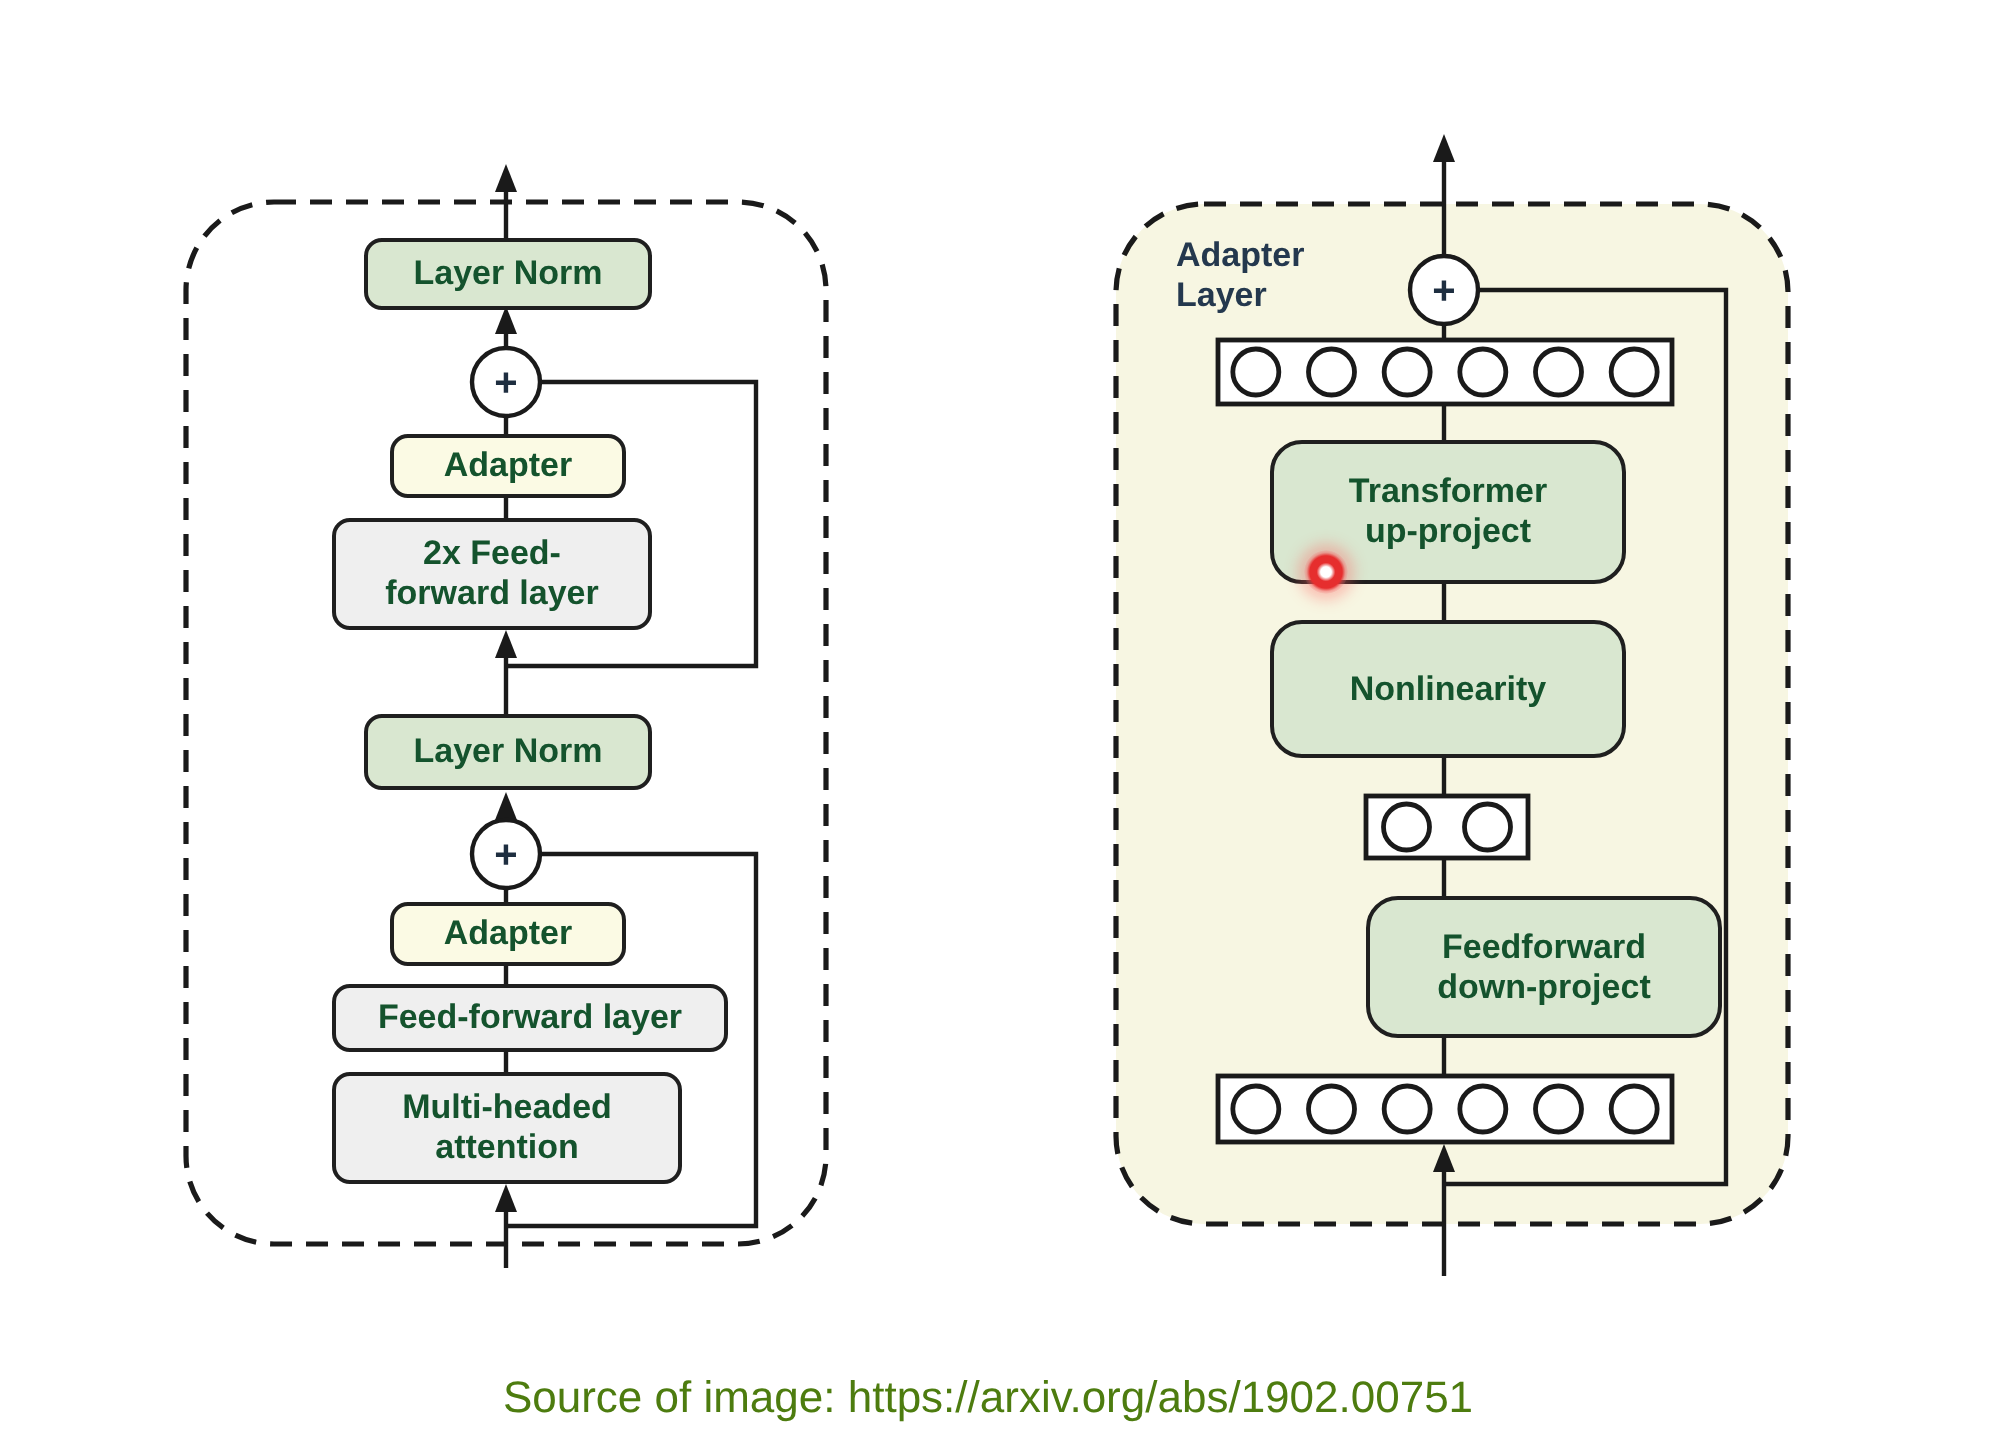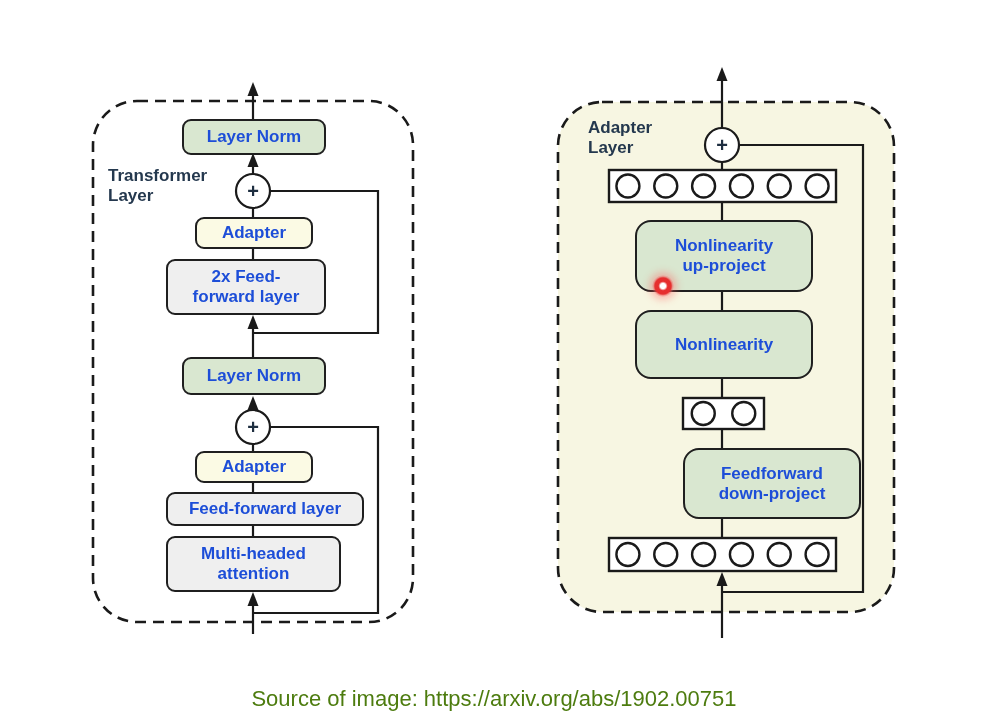--- a/index.html
+++ b/index.html
@@ -11,21 +11,21 @@
     overflow:hidden;
   }
   #wires{position:absolute;left:0;top:0;width:1004px;height:722px;}
   .box{
     position:absolute;
     display:flex;align-items:center;justify-content:center;
     text-align:center;
     border:2px solid #1f1f1f;
     border-radius:9px;
     font-size:17px;font-weight:600;
-    color:#1d4ed8;
+    color:#14532d;
     line-height:1.15;
     box-sizing:border-box;
   }
   .green{background:#d9e7d0;}
   .cream{background:#fbfae4;}
   .gray{background:#efefef;}
   .biground{border-radius:16px;}
   .panel-label{
     position:absolute;
     font-size:17px;font-weight:600;
@@ -127,32 +127,31 @@
     <g>
       <circle cx="253" cy="191" r="17" fill="#ffffff" stroke="#1a1a1a" stroke-width="2.2"></circle>
       <text x="253" y="198" text-anchor="middle" font-size="20" font-weight="bold" fill="#1e2e40">+</text>
       <circle cx="253" cy="427" r="17" fill="#ffffff" stroke="#1a1a1a" stroke-width="2.2"></circle>
       <text x="253" y="434" text-anchor="middle" font-size="20" font-weight="bold" fill="#1e2e40">+</text>
       <circle cx="722" cy="145" r="17" fill="#ffffff" stroke="#1a1a1a" stroke-width="2.2"></circle>
       <text x="722" y="152" text-anchor="middle" font-size="20" font-weight="bold" fill="#1e2e40">+</text>
     </g>
   </svg>
 
-  <div class="panel-label" style="left:108px;top:166px;width:112px;">Transformer Layer</div>
 
   <div class="box green" style="left:182px;top:119px;width:144px;height:36px;">Layer Norm</div>
   <div class="box cream" style="left:195px;top:217px;width:118px;height:32px;">Adapter</div>
   <div class="box gray" style="left:166px;top:259px;width:160px;height:56px;padding:0 22px;">2x Feed-forward layer</div>
   <div class="box green" style="left:182px;top:357px;width:144px;height:38px;">Layer Norm</div>
   <div class="box cream" style="left:195px;top:451px;width:118px;height:32px;">Adapter</div>
   <div class="box gray" style="left:166px;top:492px;width:198px;height:34px;">Feed-forward layer</div>
   <div class="box gray" style="left:166px;top:536px;width:175px;height:56px;padding:0 26px;">Multi-headed attention</div>
 
   <div class="panel-label" style="left:588px;top:118px;width:80px;">Adapter Layer</div>
 
-  <div class="box green biground" style="left:635px;top:220px;width:178px;height:72px;padding:0 30px;">Nonlinearity up-project</div>
+  <div class="box green biground" style="left:635px;top:220px;width:178px;height:72px;padding:0 30px;">Transformer up-project</div>
   <div class="box green biground" style="left:635px;top:310px;width:178px;height:69px;">Nonlinearity</div>
   <div class="box green biground" style="left:635px;top:448px;width:178px;height:71px;padding:0 24px;margin-left:48px;">Feedforward down-project</div>
 
   <div id="cursor-dot"></div>
 
   <div id="caption">Source of image: https://arxiv.org/abs/1902.00751</div>
 </div>
 
 </body></html>

